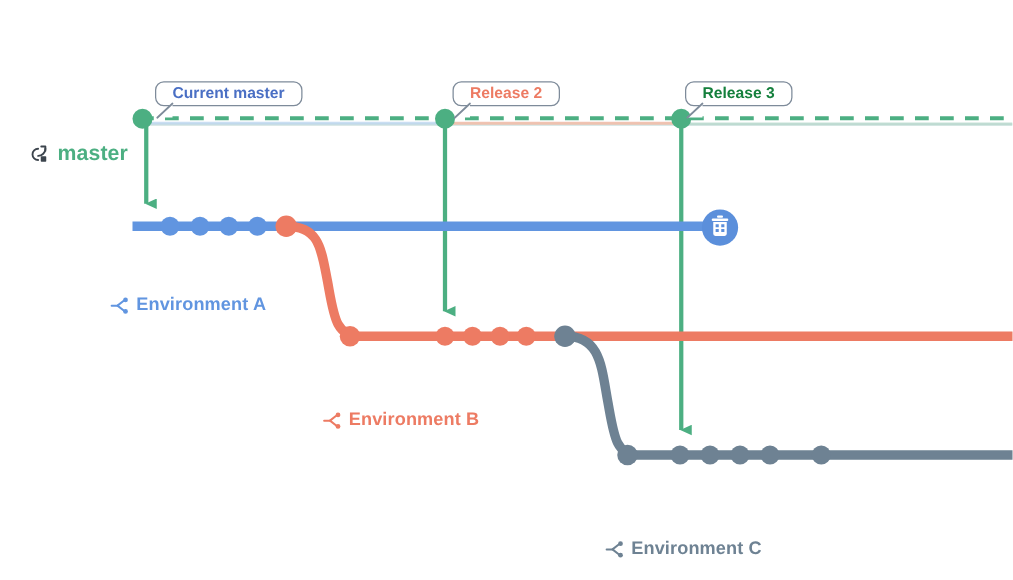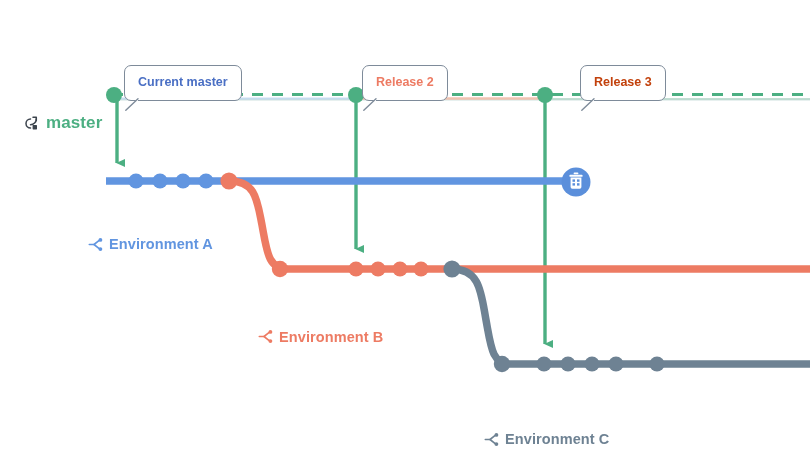--- a/index.html
+++ b/index.html
@@ -54,50 +54,50 @@
     display: flex;
     align-items: center;
     gap: 6px;
     font-size: 14.5px;
     font-weight: 600;
     letter-spacing: .1px;
     margin-top: 44px;
   }
   .branch-label .bname { line-height: 1; }
   .env-a { left: 88px; top: 193px; color: #6195e0; }
-  .env-b { left: 258px; top: 285px; color: #ed7b63; align-items: flex-end; }
+  .env-b { left: 258px; top: 285px; color: #ed7b63; }
   .env-c { left: 484px; top: 388px; color: #6e8293; }
 
   
   .tag {
     position: absolute;
     border: 1.4px solid #7e8b9a;
     border-radius: 7px;
     background: #ffffff;
     font-size: 12.5px;
     font-weight: 600;
     padding: 4px 13px 5px 13px;
     line-height: 1.1;
     box-sizing: border-box;
-    height: 36px;
+    height: 20px;
     display: flex;
     align-items: center;
     justify-content: center;
   }
   .tag .tail {
     position: absolute;
     left: -1px;
     bottom: -11px;
     width: 16px;
     height: 13px;
     overflow: visible;
   }
   .tag-current { left: 124px; top: 65px; color: #4a6fc4; }
   .tag-rel2    { left: 362px; top: 65px; color: #ed7b63; }
-  .tag-rel3    { left: 580px; top: 65px; color: #c2410c; }
+  .tag-rel3    { left: 548px; top: 65px; color: #15803d; }
 
   svg { shape-rendering: geometricPrecision; }
 </style>
 </head>
 <body>
 
 <div id="stage">
 
   <svg id="gitsvg" viewBox="0 0 810 464" xmlns="http://www.w3.org/2000/svg">
 

